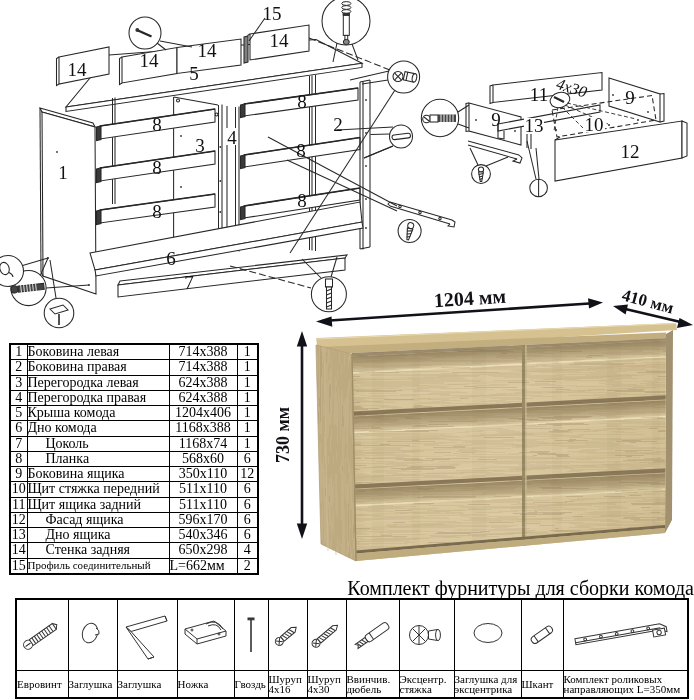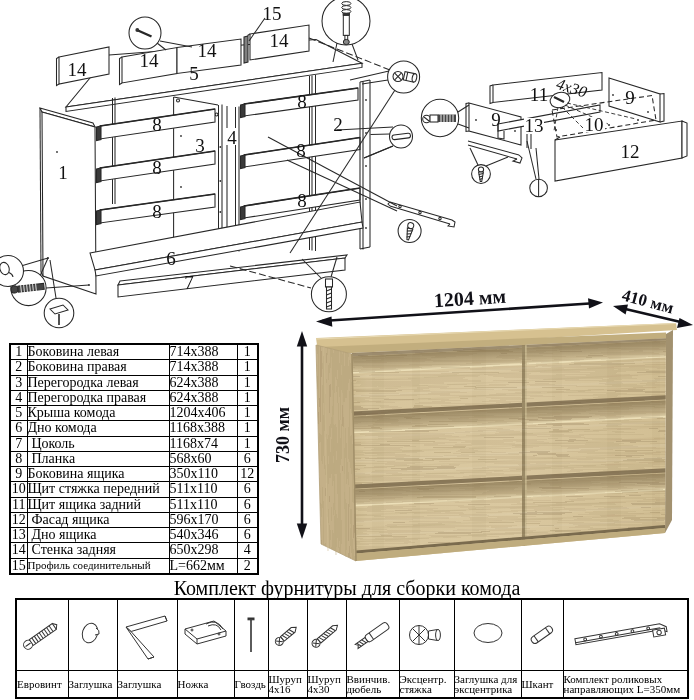--- a/index.html
+++ b/index.html
@@ -7,24 +7,24 @@
   font-family:"Liberation Serif",serif;}
 svg text{font-family:"Liberation Serif",serif;}
 
 table.parts{position:absolute;left:9px;top:343px;width:248px;height:232px;
   border-collapse:collapse;table-layout:fixed;font-size:14px;color:#000;}
 table.parts td{border:1px solid #000;padding:0;white-space:nowrap;overflow:hidden;
   line-height:1;}
 table.parts{border:2px solid #000;}
 td.n{text-align:center;}
 td.nm{padding-left:3px;}
-td.nm.ind{padding-left:4px;}
-td.dim{}
-
-.hwtitle{position:absolute;left:0;top:577px;width:694px;text-align:center;
+td.nm.ind{padding-left:18px;}
+td.dim{text-align:center;}
+
+.hwtitle{position:absolute;left:0;top:577px;width:694px;text-align:right;
   font-size:20px;color:#000;}
 table.hw{position:absolute;left:15px;top:598px;width:672px;height:101px;
   border-collapse:collapse;table-layout:fixed;font-size:11px;color:#000;}
 table.hw td{border:1px solid #000;padding:0;text-align:left;vertical-align:middle;line-height:10px;overflow:hidden;}
 table.hw td svg{display:block;margin:0 auto;}
 table.hw{border:2px solid #000;}
 table.hw td.qty{font-size:17px;line-height:20px;}
 </style>
 </head>
 <body>

